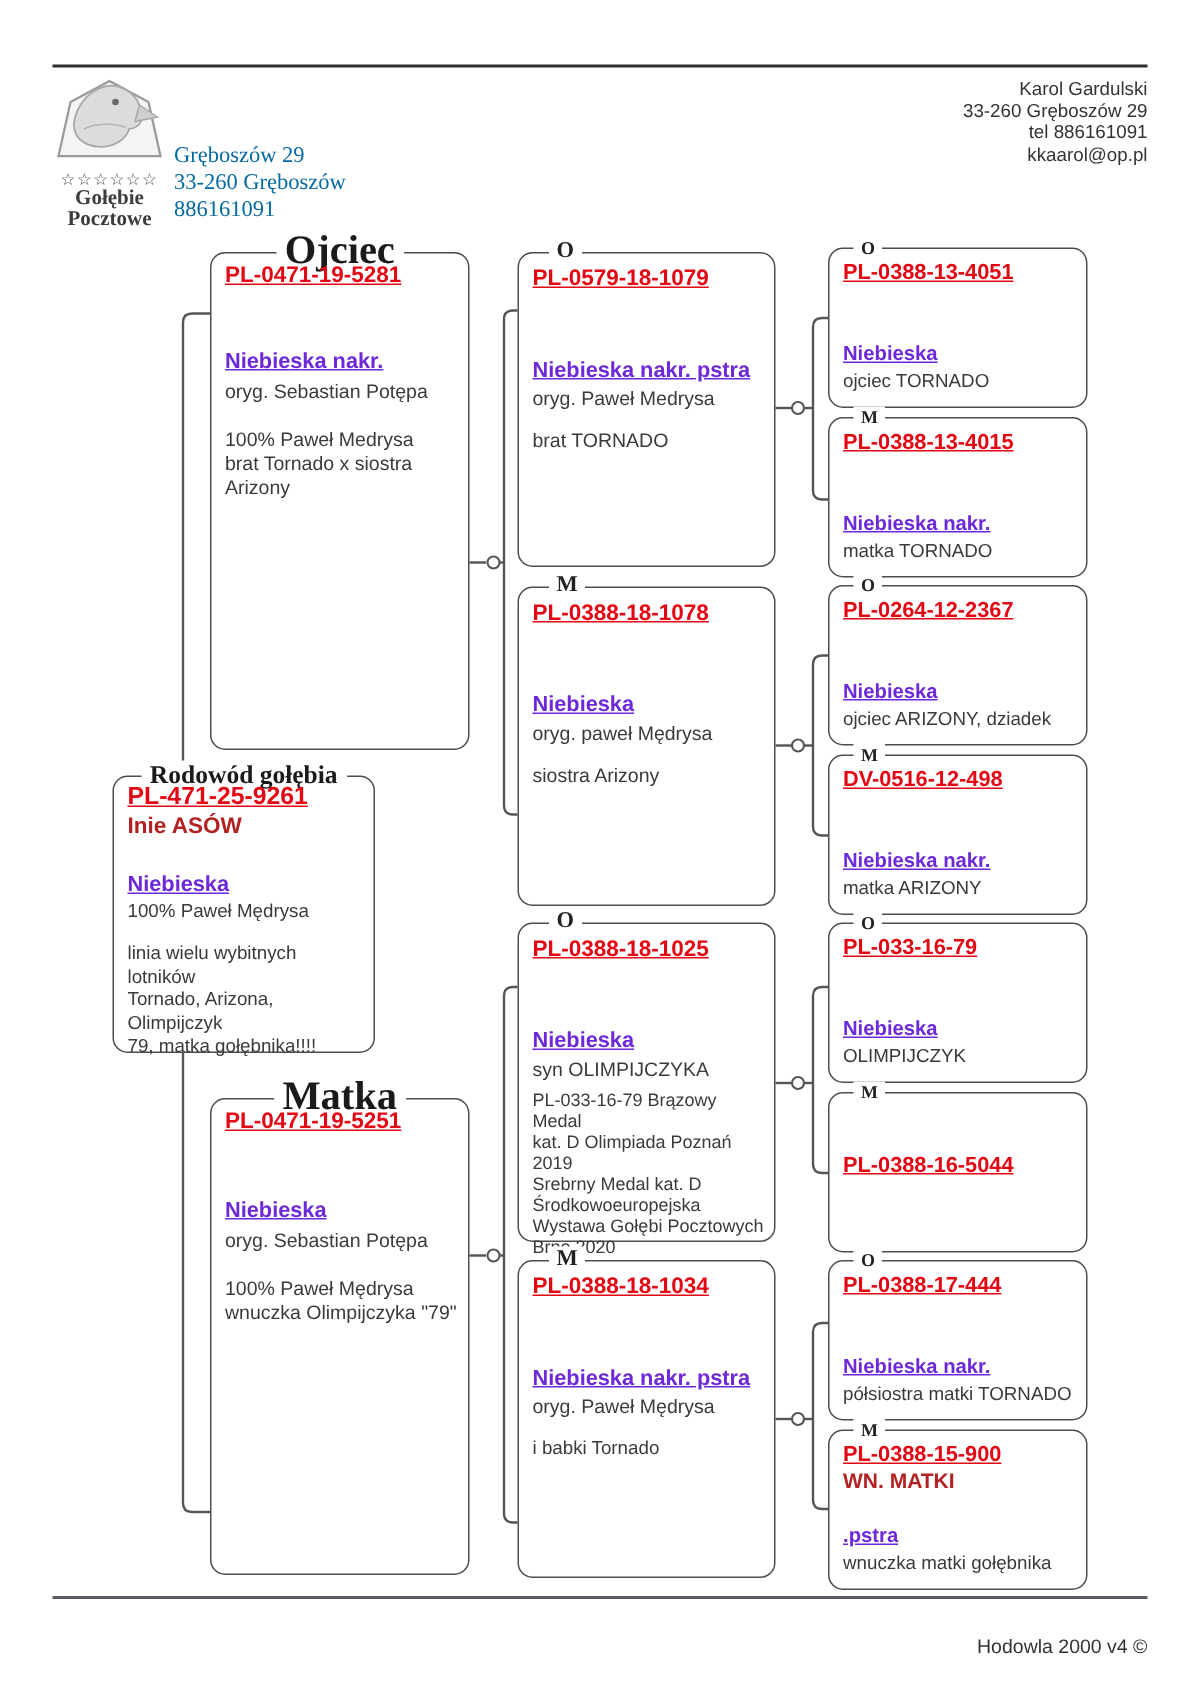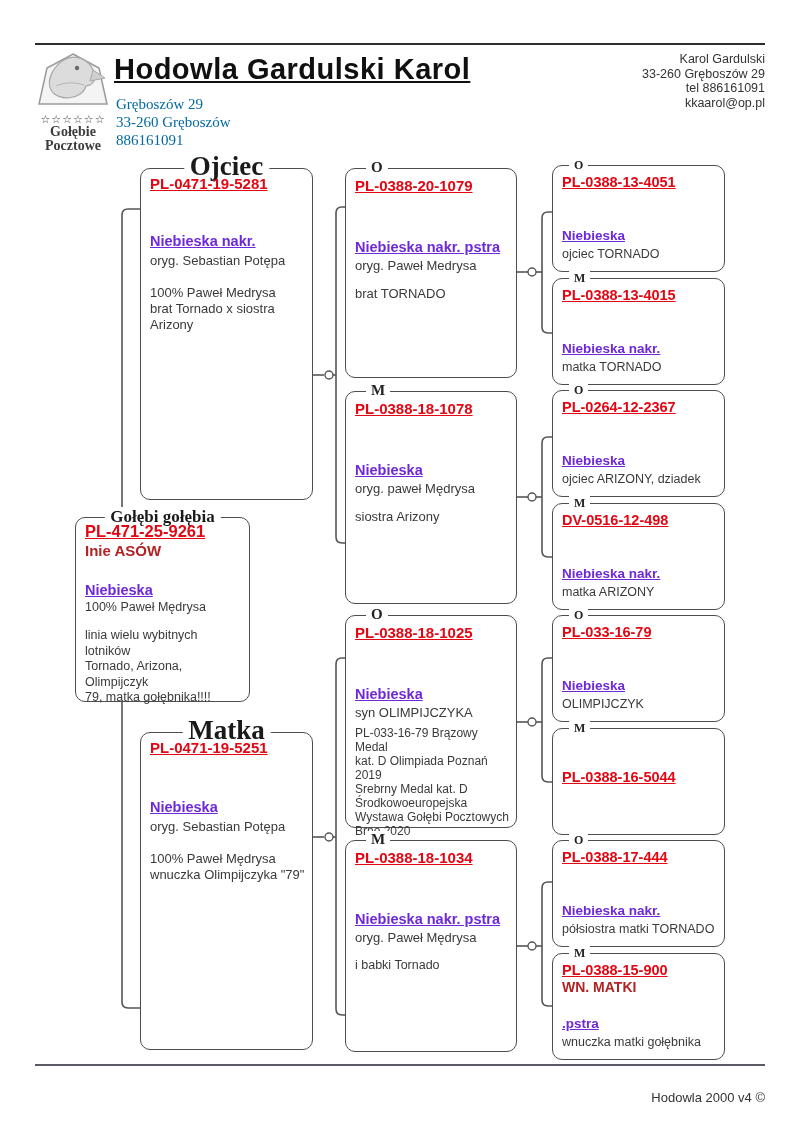--- a/index.html
+++ b/index.html
@@ -53,21 +53,20 @@
       <path d="M30,7 C41,2 53,8 57,18 C61,27 58,33 50,34 C46,48 22,50 15,38 C10,29 17,13 30,7 Z" fill="#dcdcdc" stroke="#a8a8a8" stroke-width="1.2"></path>
       <path d="M57,18 L69,26 L54,29 Z" fill="#cfcfcf" stroke="#a8a8a8" stroke-width="1"></path>
       <circle cx="41" cy="16" r="2.2" fill="#6a6a6a"></circle>
       <path d="M20,34 C28,30 40,30 48,33" fill="none" stroke="#b5b5b5" stroke-width="1"></path>
     </svg>
     <div class="stars">☆☆☆☆☆☆</div>
     <div class="lg-text">Gołębie</div>
     <div class="lg-text">Pocztowe</div>
   </div>
 
-  <div class="farm-title">Hodowla Gardulski Karol</div>
   <div class="addr">
     <div>Gręboszów 29</div>
     <div>33-260 Gręboszów</div>
     <div>886161091</div>
   </div>
   <div class="contact">
     <div>Karol Gardulski</div>
     <div>33-260 Gręboszów 29</div>
     <div>tel 886161091</div>
     <div>kkaarol@op.pl</div>
@@ -117,21 +116,21 @@
     <div class="ring" style="top:6px;">PL-0471-19-5281</div>
     <div class="colorline" style="top:64px;">Niebieska nakr.</div>
     <div class="origin" style="top:84px;">oryg. Sebastian Potępa</div>
     <div class="desc" style="top:116px;">
       <div>100% Paweł Medrysa</div>
       <div>brat Tornado x siostra Arizony</div>
     </div>
   </div>
 
   <div class="pbox" style="left:75px;top:517px;width:175px;height:185px;">
-    <div class="box-title small">Gołębi gołębia</div>
+    <div class="box-title small">Rodowód gołębia</div>
     <div class="ring big" style="top:4px;">PL-471-25-9261</div>
     <div class="bird-name" style="top:24px;">Inie ASÓW</div>
     <div class="colorline" style="top:64px;">Niebieska</div>
     <div class="origin" style="top:82px;font-size:12.5px;">100% Paweł Mędrysa</div>
     <div class="desc sm" style="top:110px;">
       <div>linia wielu wybitnych lotników</div>
       <div>Tornado, Arizona, Olimpijczyk</div>
       <div>79, matka gołębnika!!!!</div>
     </div>
   </div>
@@ -142,21 +141,21 @@
     <div class="colorline" style="top:66px;">Niebieska</div>
     <div class="origin" style="top:86px;">oryg. Sebastian Potępa</div>
     <div class="desc" style="top:118px;">
       <div>100% Paweł Mędrysa</div>
       <div>wnuczka Olimpijczyka "79"</div>
     </div>
   </div>
 
   <div class="pbox" style="left:345px;top:168px;width:172px;height:210px;">
     <div class="sex-label mid">O</div>
-    <div class="ring" style="top:8px;">PL-0388-20-1079</div>
+    <div class="ring" style="top:8px;">PL-0579-18-1079</div>
     <div class="colorline" style="top:70px;">Niebieska nakr. pstra</div>
     <div class="origin" style="top:89px;">oryg. Paweł Medrysa</div>
     <div class="desc" style="top:117px;">
       <div>brat TORNADO</div>
     </div>
   </div>
 
   <div class="pbox" style="left:345px;top:391px;width:172px;height:213px;">
     <div class="sex-label mid">M</div>
     <div class="ring" style="top:8px;">PL-0388-18-1078</div>

